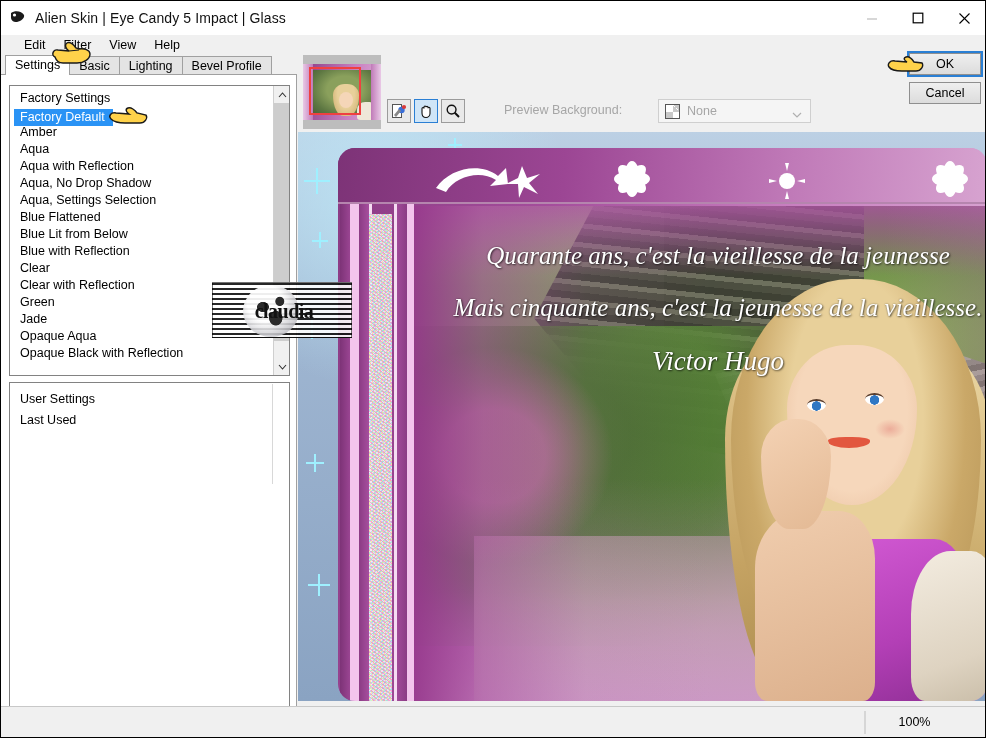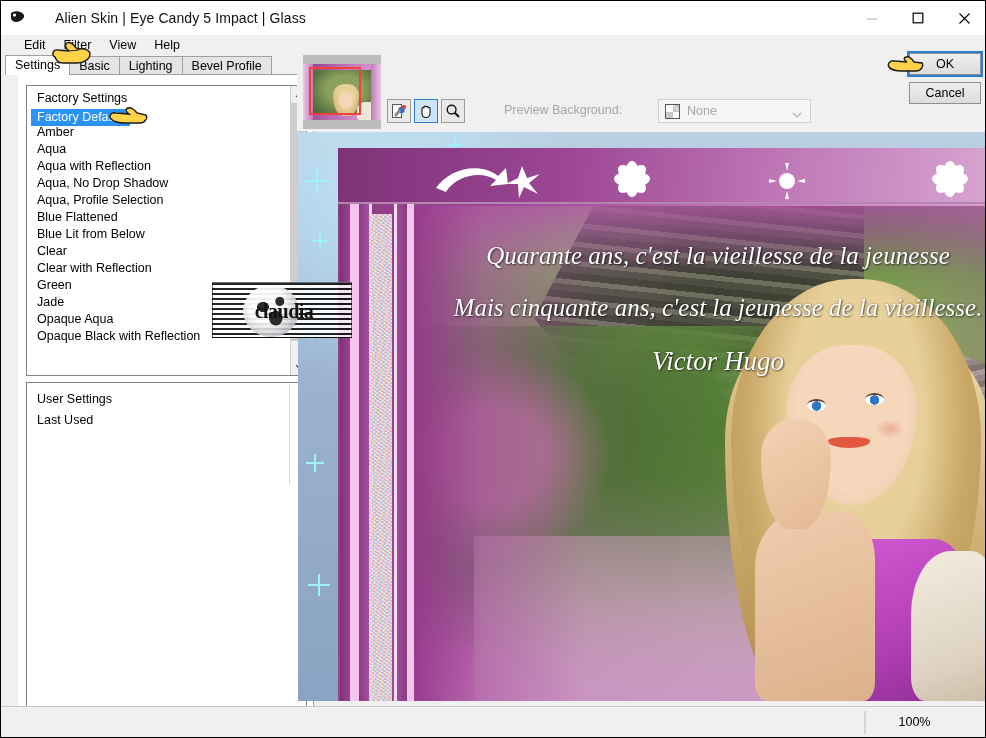--- a/index.html
+++ b/index.html
@@ -28,21 +28,20 @@
   #app-icon {
     width: 18px; height: 18px;
     margin-left: 8px; margin-right: 8px;
     position: relative; flex: none;
   }
   #app-icon svg { display: block; }
   #title-text {
     font-size: 14px; color: #111;
     letter-spacing: .1px;
     white-space: nowrap;
-    margin-left: 20px;
   }
   #win-buttons {
     margin-left: auto;
     display: flex; height: 34px;
   }
   .win-btn {
     width: 46px; height: 34px;
     display: flex; align-items: center; justify-content: center;
     cursor: default;
   }
@@ -90,21 +89,20 @@
     height: 20px;
   }
 
   
   #left-panel {
     position: absolute; left: 0; top: 73px;
     width: 296px; height: 632px;
     background: #ffffff;
     border-top: 1px solid #a0a0a0;
     border-right: 1px solid #a0a0a0;
-    margin-left: 17px;
   }
   #factory-box {
     position: absolute; left: 8px; top: 10px;
     width: 281px; height: 291px;
     border: 1px solid #828282;
     background: #ffffff;
     overflow: hidden;
   }
   #factory-list {
     position: absolute; left: 0; top: 0;
@@ -265,20 +263,21 @@
       radial-gradient(circle at 12% 12%, rgba(190,235,250,.75), rgba(190,235,250,0) 24%),
       linear-gradient(#bcd0e4 0%, #9db4d0 40%, #8aa3c2 100%);
   }
   .sparkle { position: absolute; background: #9ff0ff; }
   .sp-h { height: 1.5px; }
   .sp-v { width: 1.5px; }
   #pv-art {
     position: absolute; left: 40px; top: 16px;
     width: 649px; height: 553px;
     overflow: hidden;
+    border-radius: 17px;
   }
   
   #frame-outer {
     position: absolute; left: 0; top: 0; width: 649px; height: 553px;
     background: linear-gradient(100deg, #8b3b84 0%, #a54d9c 30%, #c87fc0 62%, #ddafd7 100%);
   }
   #frame-band {
     position: absolute; left: 0; top: 0; width: 649px; height: 56px;
     background: linear-gradient(95deg, #7d3377 0%, #9c4694 35%, #c07ab8 70%, #d7a3d0 100%);
     border-bottom: 2px solid #b585ae;
@@ -543,23 +542,24 @@
   <div id="left-panel">
 
     <div id="factory-box">
       <div id="factory-list">
         <div class="pset header">Factory Settings</div>
         <div class="pset-row"><span class="pset selected">Factory Default</span></div>
         <div class="pset">Amber</div>
         <div class="pset">Aqua</div>
         <div class="pset">Aqua with Reflection</div>
         <div class="pset">Aqua, No Drop Shadow</div>
-        <div class="pset">Aqua, Profile Selection</div>
+        <div class="pset">Aqua, Settings Selection</div>
         <div class="pset">Blue Flattened</div>
         <div class="pset">Blue Lit from Below</div>
+        <div class="pset">Blue with Reflection</div>
         <div class="pset">Clear</div>
         <div class="pset">Clear with Reflection</div>
         <div class="pset">Green</div>
         <div class="pset">Jade</div>
         <div class="pset">Opaque Aqua</div>
         <div class="pset">Opaque Black with Reflection</div>
       </div>
       <div id="fs-scroll">
         <div class="sb-arrow">
           <svg width="9" height="6" viewBox="0 0 9 6">

